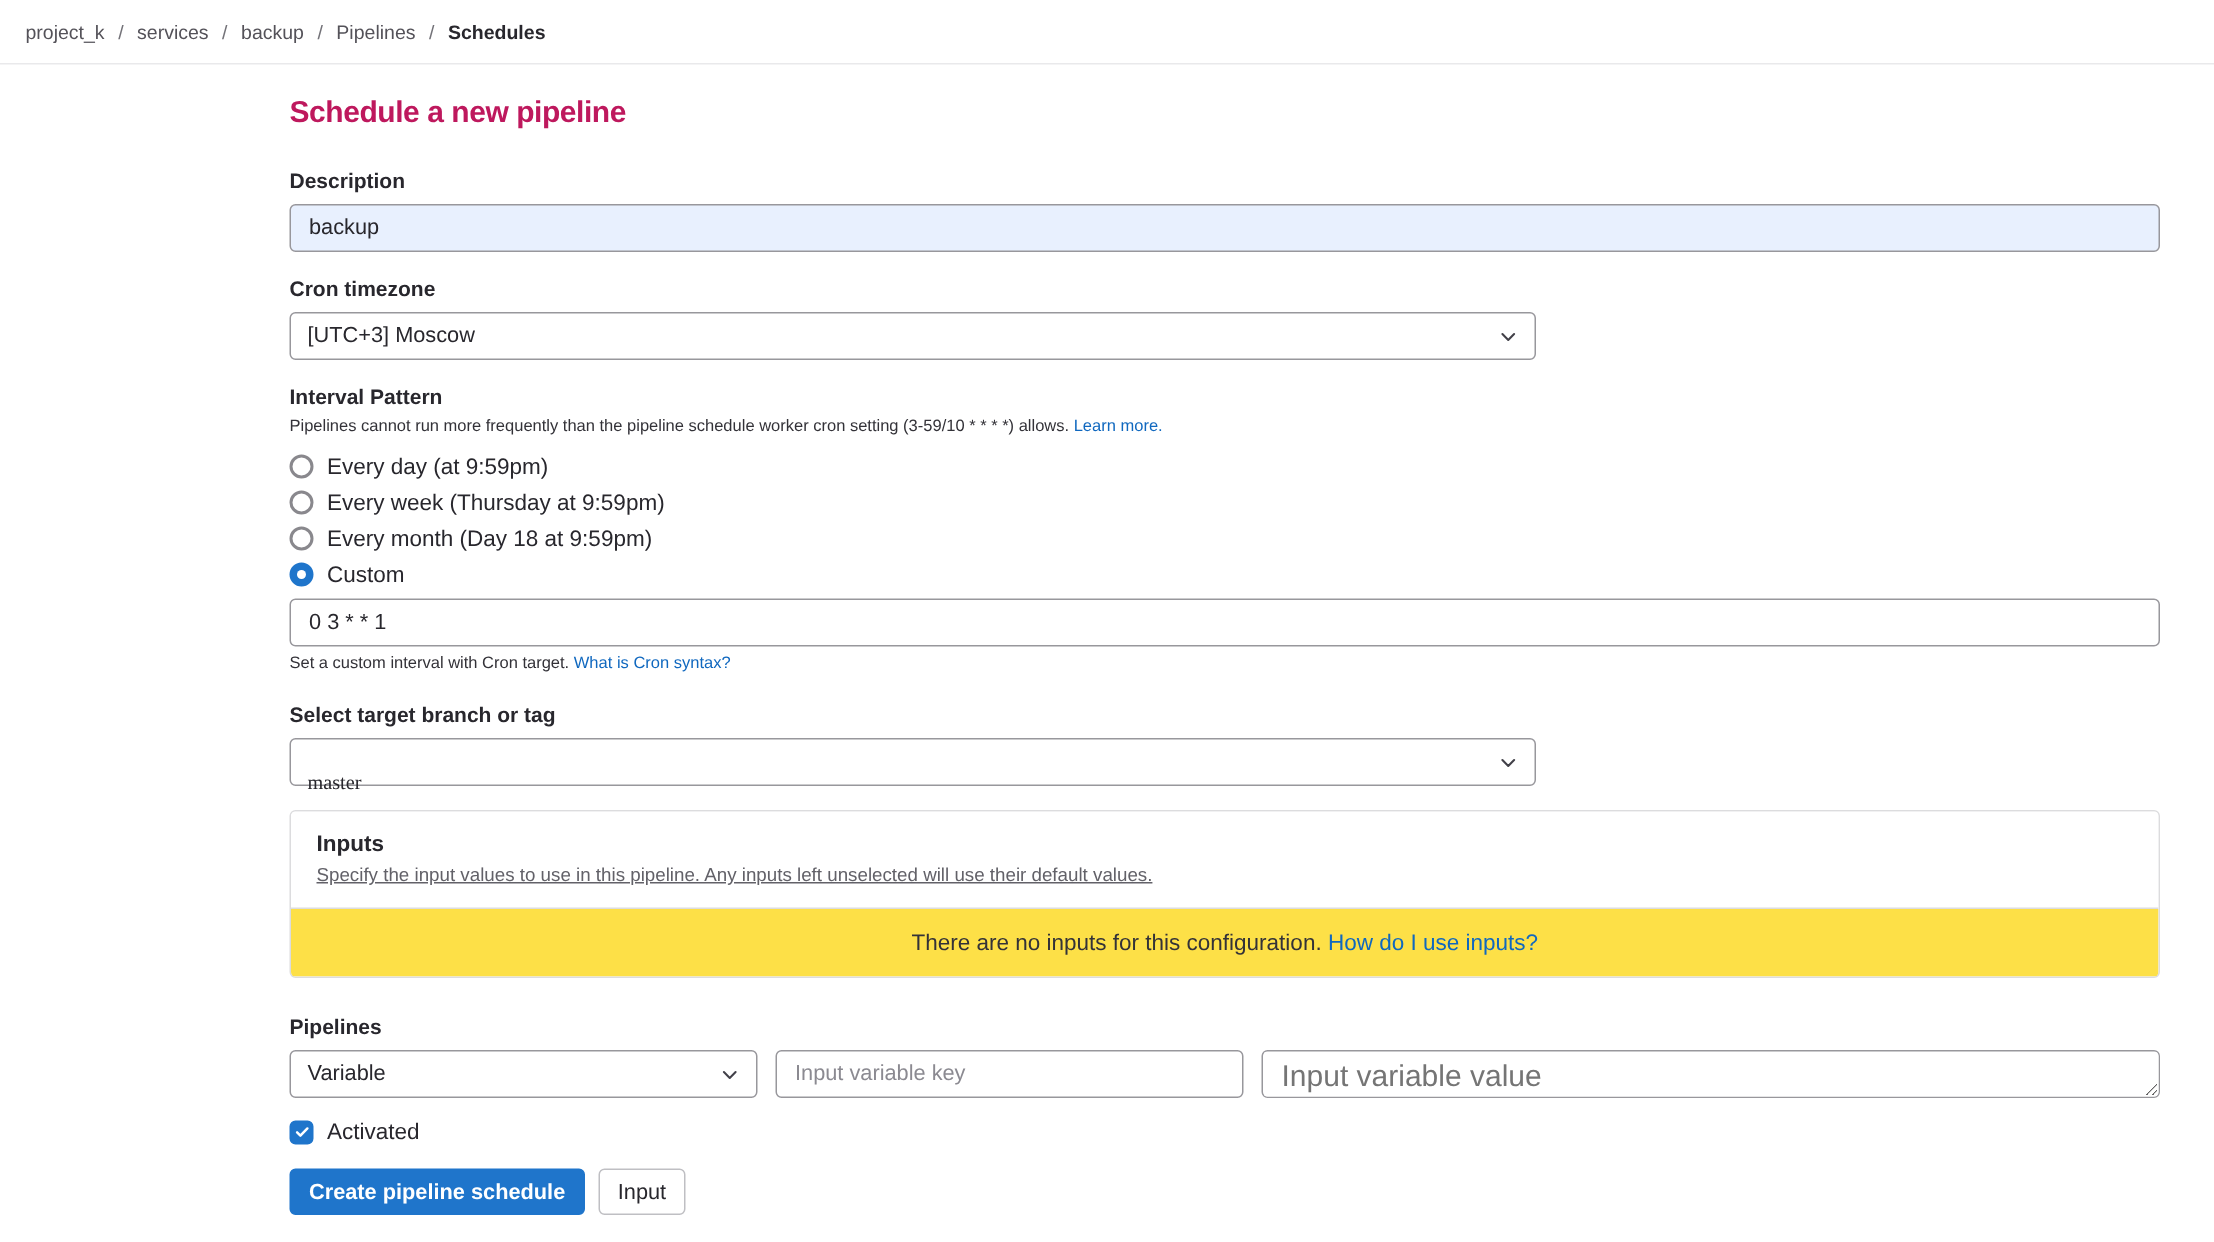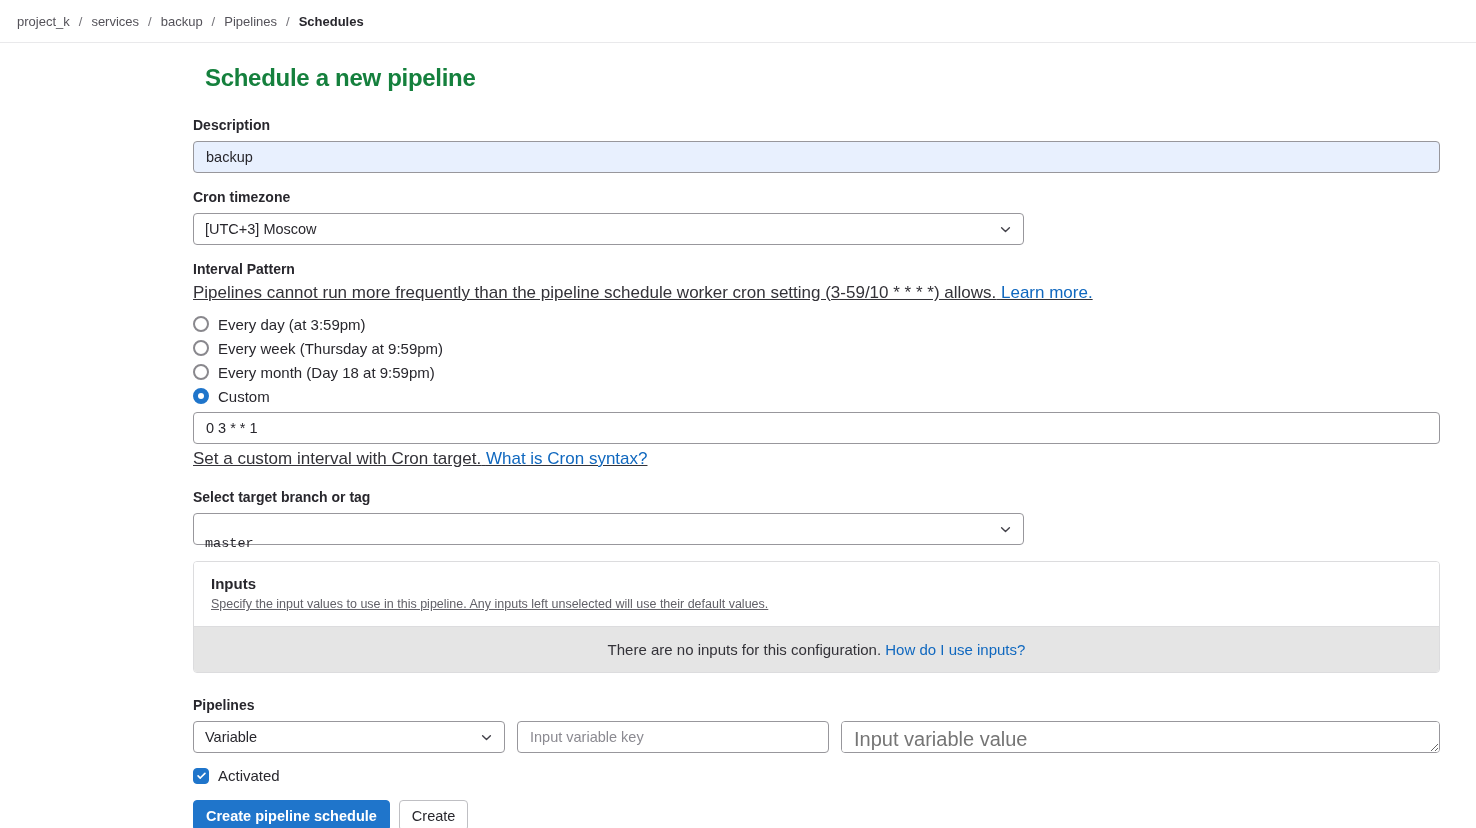--- a/index.html
+++ b/index.html
@@ -24,25 +24,25 @@
     border-bottom: 1px solid #e9e9eb;
     font-size: 13px;
   }
   .crumb { color: #545259; }
   .crumb.current { color: #28272d; font-weight: 700; }
   .crumb-sep { color: #737278; }
 
   
   .container { margin-left: 193px; width: 1247px; }
   .page-title {
-    font-size: 24px;
+    font-size: 20px;
     font-weight: 700;
     letter-spacing: -0.3px;
-    margin: 21px 12px 25px;
-    color: #15803d;
+    margin: 21px 0 25px;
+    color: #be185d;
   }
   .form-group { margin-bottom: 16px; }
   .form-label { display: block; font-weight: 700; font-size: 14px; margin-bottom: 8px; color: #28272d; }
   .narrow { width: 831px; }
 
   
   .gl-input {
     height: 32px;
     border: 1px solid #98979c;
     border-radius: 4px;
@@ -62,23 +62,23 @@
     border-radius: 4px;
     background: #fff;
     display: flex;
     align-items: center;
     justify-content: space-between;
     padding: 0 11px;
     cursor: pointer;
     font-size: 14.5px;
   }
   .gl-select .chev { flex: 0 0 auto; margin-left: 8px; display: flex; }
-  .mono { font-family: Liberation Mono, monospace; font-size: 13.5px; margin-top: 28px; }
-
-  .help-text { font-size: 17px; color: #333238; margin-top: 5px; text-decoration: underline; }
+  .mono { font-family: Liberation Serif, serif; font-size: 13.5px; margin-top: 28px; }
+
+  .help-text { font-size: 11px; color: #333238; margin-top: 5px; }
   .link { color: #1068bf; }
 
   
   .radio-group { margin: 9px 0 4px; }
   .radio-row { display: flex; align-items: center; gap: 9px; height: 24px; cursor: pointer; }
   .radio {
     width: 16px; height: 16px; flex: 0 0 auto;
     border-radius: 50%;
     border: 2px solid #89888d;
     background: #fff;
@@ -97,21 +97,21 @@
     width: 1247px;
     border: 1px solid #dcdcde;
     border-radius: 4px;
     margin: 13px 0 24px;
     overflow: hidden;
   }
   .inputs-card-header { padding: 13px 17px 15px; background: #fff; border-bottom: 1px solid #dcdcde; }
   .inputs-card-title { font-size: 15px; font-weight: 700; margin-bottom: 5px; }
   .inputs-card-desc { font-size: 12.5px; color: #626168; text-decoration: underline; }
   .inputs-card-body {
-    background: #e5e5e5;
+    background: #fde047;
     padding: 14px 16px;
     text-align: center;
     font-size: 15px;
     color: #333238;
   }
 
   
   .variables-row { display: flex; gap: 12px; width: 1247px; align-items: flex-start; }
   .var-type-select { width: 312px; }
   .var-key-input { width: 312px; }
@@ -195,21 +195,21 @@
   <div class="form-group">
     <label class="form-label" style="margin-bottom:6px">Interval Pattern</label>
     <div class="help-text" style="margin-top:0">
       <span>Pipelines cannot run more frequently than the pipeline schedule worker cron setting (3-59/10 * * * *) allows.</span>
       <a class="link">Learn more.</a>
     </div>
 
     <div class="radio-group">
       <div class="radio-row">
         <span class="radio"></span>
-        <span class="radio-label">Every day (at 3:59pm)</span>
+        <span class="radio-label">Every day (at 9:59pm)</span>
       </div>
       <div class="radio-row">
         <span class="radio"></span>
         <span class="radio-label">Every week (Thursday at 9:59pm)</span>
       </div>
       <div class="radio-row">
         <span class="radio"></span>
         <span class="radio-label">Every month (Day 18 at 9:59pm)</span>
       </div>
       <div class="radio-row">
@@ -268,15 +268,15 @@
     <span class="checkbox checked">
       <svg width="11" height="11" viewBox="0 0 16 16">
           <path d="M3 8.5l3.2 3.2L13 4.8" fill="none" stroke="#ffffff" stroke-width="2.4" stroke-linecap="round" stroke-linejoin="round"></path>
         </svg>
     </span>
     <span class="checkbox-label">Activated</span>
   </div>
 
   <div class="actions">
     <button class="btn btn-primary">Create pipeline schedule</button>
-    <button class="btn btn-default">Create</button>
+    <button class="btn btn-default">Input</button>
   </div>
 </main>
 
 </body></html>

